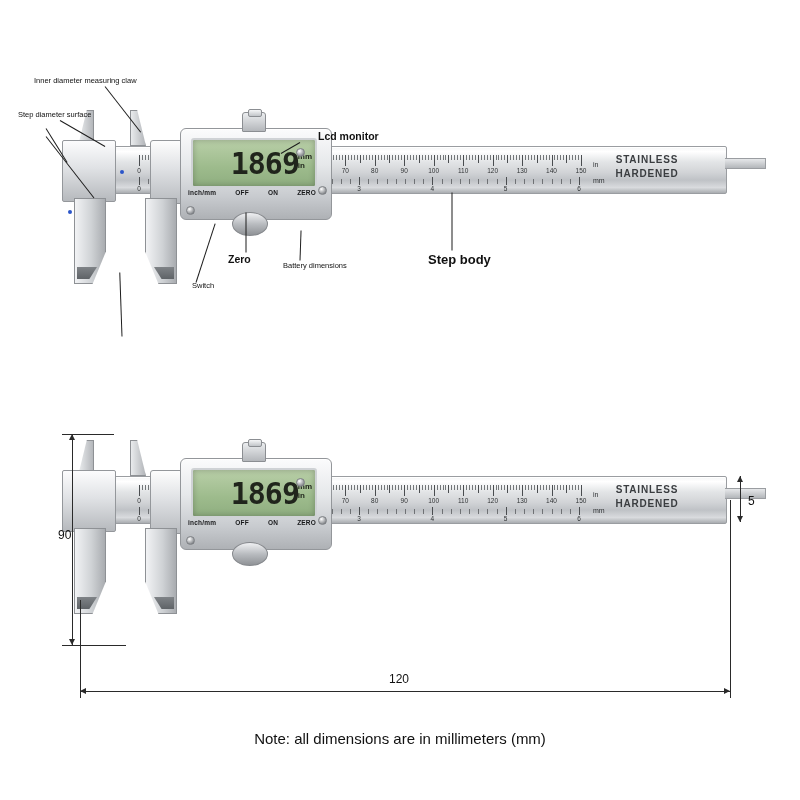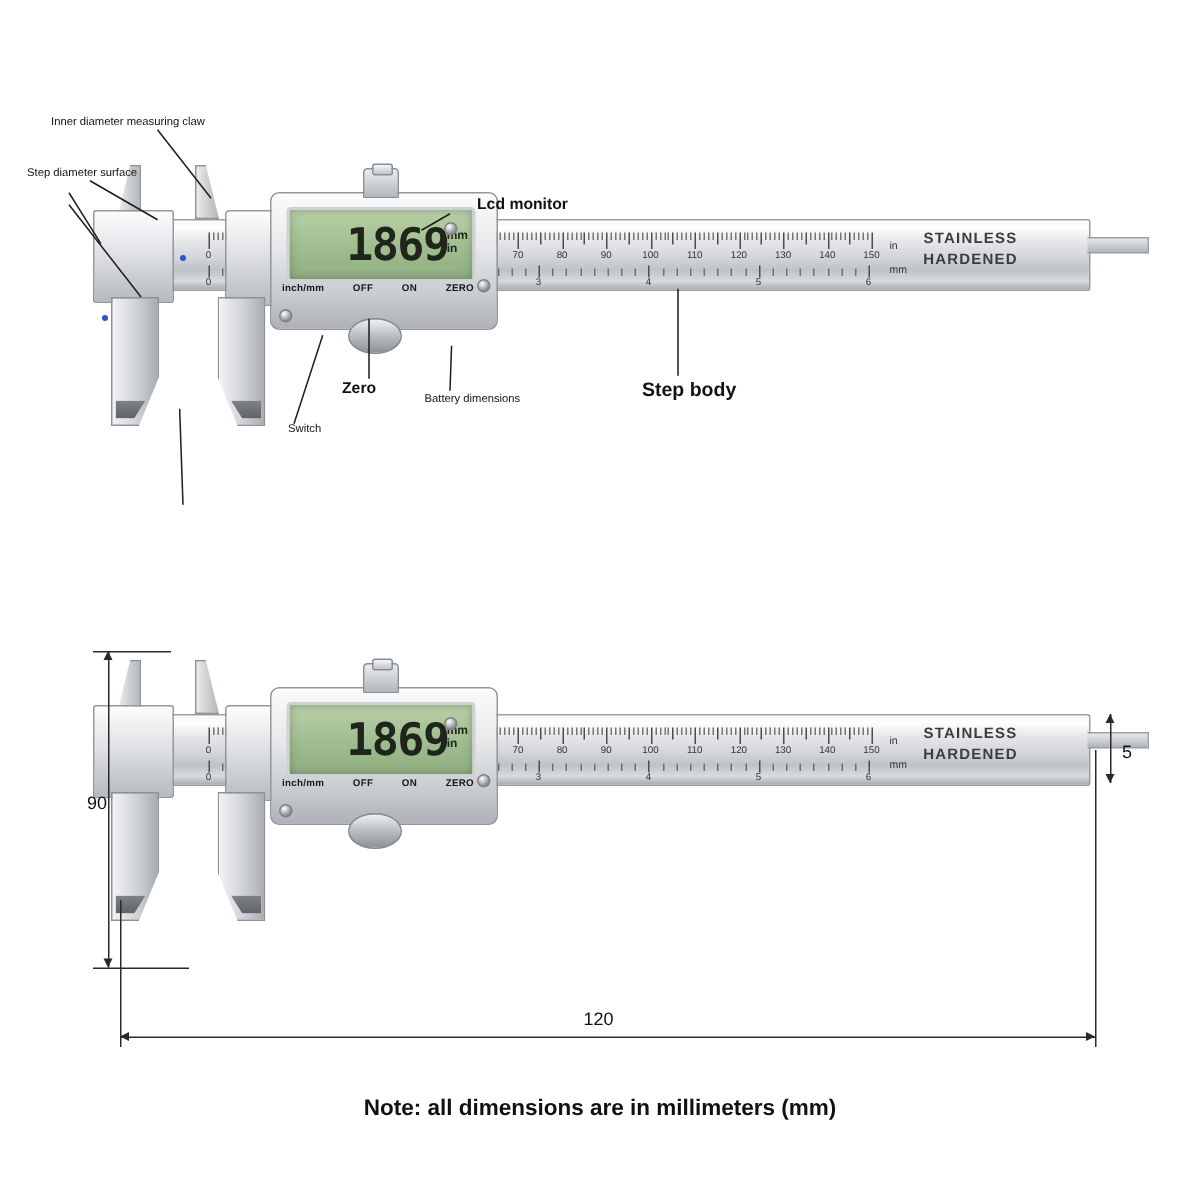--- a/index.html
+++ b/index.html
@@ -348,21 +348,21 @@
     border-color: #2a2a2a transparent transparent transparent;
   }
 
   .note {
     position: absolute;
     left: 0;
     top: 730px;
     width: 800px;
     text-align: center;
     font-size: 15px;
-    font-weight: bold;
+    font-weight: normal;
     color: #111;
   }
 </style>
 </head>
 <body>
 
 <div class="stage">
 
   <div class="caliper" style="left:0px; top:110px;">
 

